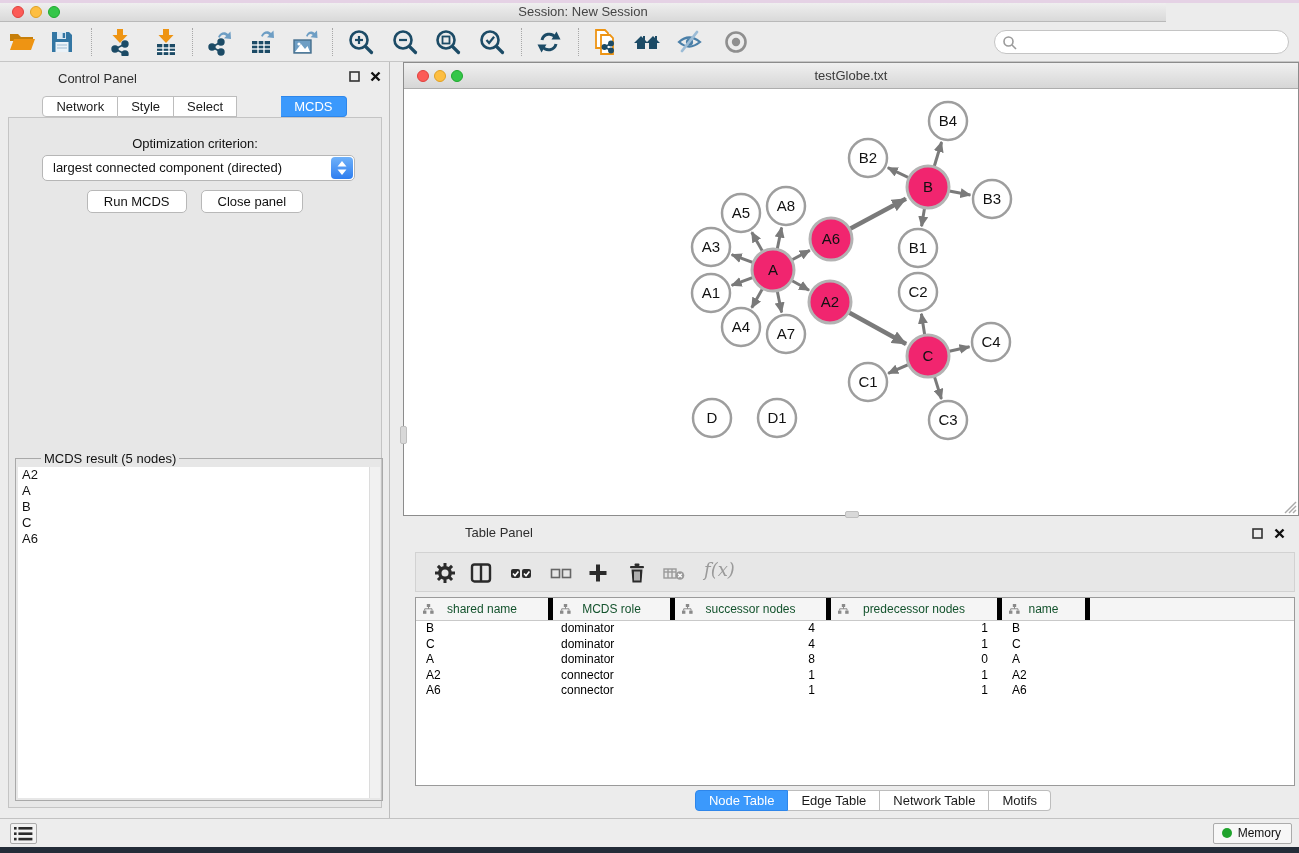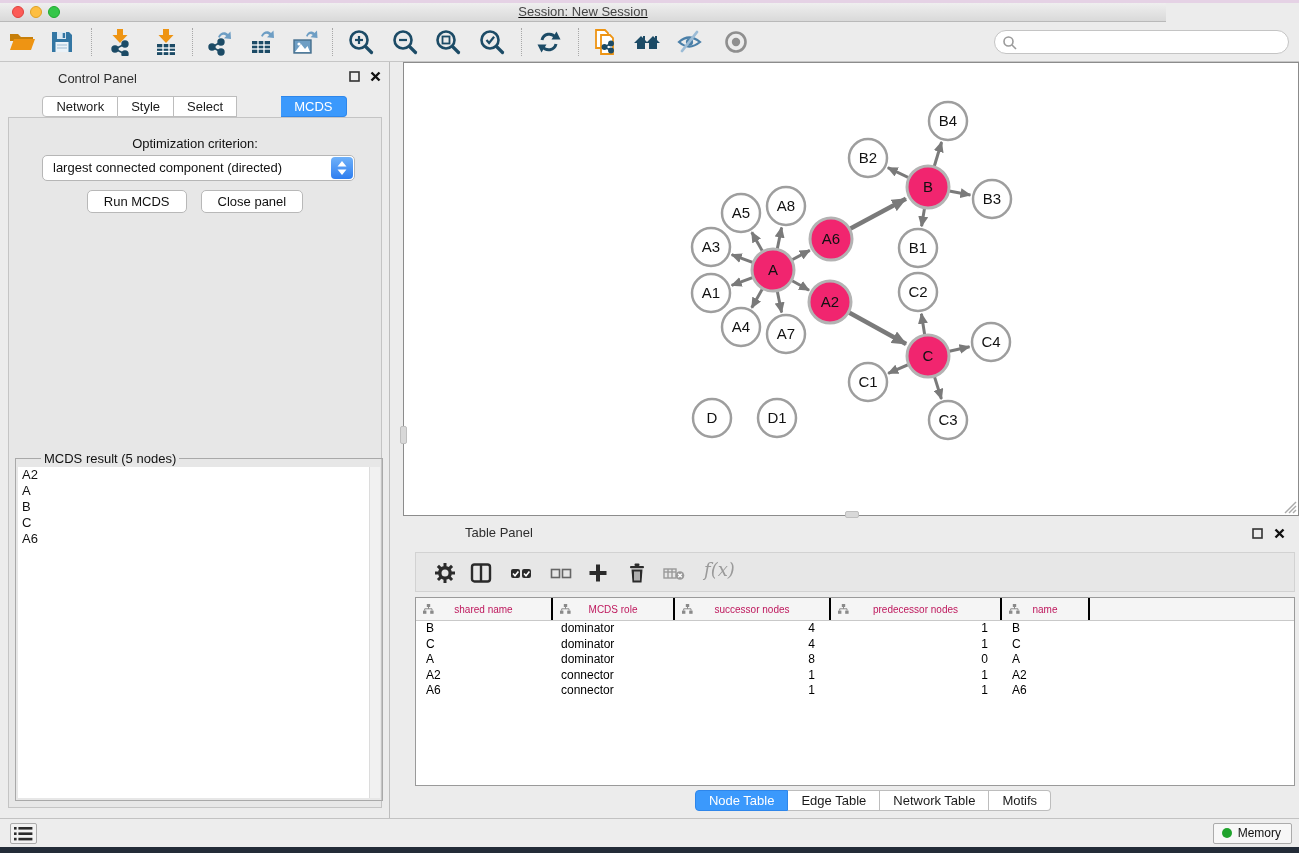--- a/index.html
+++ b/index.html
@@ -1,21 +1,21 @@
 <!DOCTYPE html>
 <html><head>
 <meta charset="utf-8">
 <style>
   * { margin:0; padding:0; box-sizing:border-box; }
   html,body { width:1299px; height:853px; overflow:hidden; font-family:"Liberation Sans",sans-serif; background:#ECECEC; position:relative; }
   .abs { position:absolute; }
 
   
   #desktop-edge { left:0; top:0; width:1299px; height:3px; background:#E5D2E5; }
-  #titlebar { left:0; top:3px; width:1166px; height:19px; background:linear-gradient(#EFEFEF,#D9D9D9); border-bottom:1px solid #B9B9B9;text-decoration:underline; }
+  #titlebar { left:0; top:3px; width:1166px; height:19px; background:linear-gradient(#EFEFEF,#D9D9D9); border-bottom:1px solid #B9B9B9; }
   .tl { width:12px; height:12px; border-radius:50%; position:absolute; top:3px; }
   .tl.red { background:#FC5B57; border:1px solid #DF413D; }
   .tl.yel { background:#FDBE41; border:1px solid #DFA023; }
   .tl.grn { background:#35C649; border:1px solid #1FA92E; }
   #titlebar-title { width:100%; text-align:center; font-size:13px; color:#444; line-height:18px; }
 
   
   #toolbar { left:0; top:22px; width:1299px; height:40px; background:#ECECEC; border-bottom:1px solid #C6C6C6; }
   .tb-icon { position:absolute; top:6px; width:28px; height:28px; cursor:pointer; }
   .tb-sep { position:absolute; top:6px; width:0; height:28px; border-left:1px dotted #A8A8A8; }
@@ -57,21 +57,21 @@
   .grip-v { left:400px; top:426px; width:7px; height:18px; background:#D8D8D8; border:1px solid #BFBFBF; border-radius:2px; }
   .grip-h { left:845px; top:511px; width:14px; height:7px; background:#D8D8D8; border:1px solid #BFBFBF; border-radius:2px; }
 
   
   #table-panel { left:403px; top:520px; width:896px; height:298px; background:#ECECEC; }
   #tp-toolbar { position:absolute; left:12px; top:32px; width:880px; height:40px; background:#E7E7E7; border:1px solid #D2D2D2; }
   .tp-icon { position:absolute; top:9px; width:22px; height:22px; cursor:pointer; }
   #fx-label { position:absolute; left:288px; top:6px; font-family:"DejaVu Serif",serif; font-style:italic; font-size:18px; color:#9A9A9A; }
   #node-table { position:absolute; left:12px; top:77px; width:880px; height:189px; background:#fff; border:1px solid #9A9A9A; overflow:hidden; }
   #nt-header { display:flex; height:23px; background:#F5F5F5; border-bottom:1px solid #C9C9C9; }
-  .nt-th { position:relative; border-right:2px solid #000000; display:flex; align-items:center; justify-content:center; font-size:10px; color:#be185d; cursor:pointer; }
+  .nt-th { position:relative; border-right:5px solid #000000; display:flex; align-items:center; justify-content:center; font-size:12px; color:#14532d; cursor:pointer; }
   .nt-th svg { position:absolute; left:7px; top:6px; }
   .nt-row { display:flex; height:15.6px; cursor:default; }
   .nt-td { font-size:12px; color:#000; line-height:15.5px; white-space:nowrap; overflow:hidden; }
   .c0 { width:137px; padding-left:10px; }
   .c1 { width:122px; padding-left:8px; }
   .c2 { width:156px; text-align:right; padding-right:16px; }
   .c3 { width:171px; text-align:right; padding-right:14px; }
   .c4 { width:88px; padding-left:10px;justify-content:center; }
   #tp-tabs { top:270px; }
   #tp-float { position:absolute; right:36px; top:8px; }
@@ -294,20 +294,26 @@
           <div class="result-item">B</div>
           <div class="result-item">C</div>
           <div class="result-item">A6</div>
           <div id="result-scroll"></div>
       </div>
     </div>
   </div>
 </div>
 
 <div id="network-window" class="abs">
+  <div id="nw-titlebar">
+    <span class="tl red" style="left:13px"></span>
+    <span class="tl yel" style="left:30px"></span>
+    <span class="tl grn" style="left:47px"></span>
+    <div id="nw-title">testGlobe.txt</div>
+  </div>
   <svg id="graph-svg" width="894" height="426" viewBox="0 0 894 426">
     <defs>
       <marker id="arr" markerUnits="userSpaceOnUse" markerWidth="11" markerHeight="10" refX="10" refY="5" orient="auto">
           <path d="M0 0 L11 5 L0 10 Z" fill="#7A7A7A"></path>
         </marker>
       <marker id="arrBig" markerUnits="userSpaceOnUse" markerWidth="16" markerHeight="13" refX="14" refY="6.5" orient="auto">
           <path d="M0 0 L15 6.5 L0 13 Z" fill="#7A7A7A"></path>
         </marker>
     </defs>
     <g id="edge-layer">

